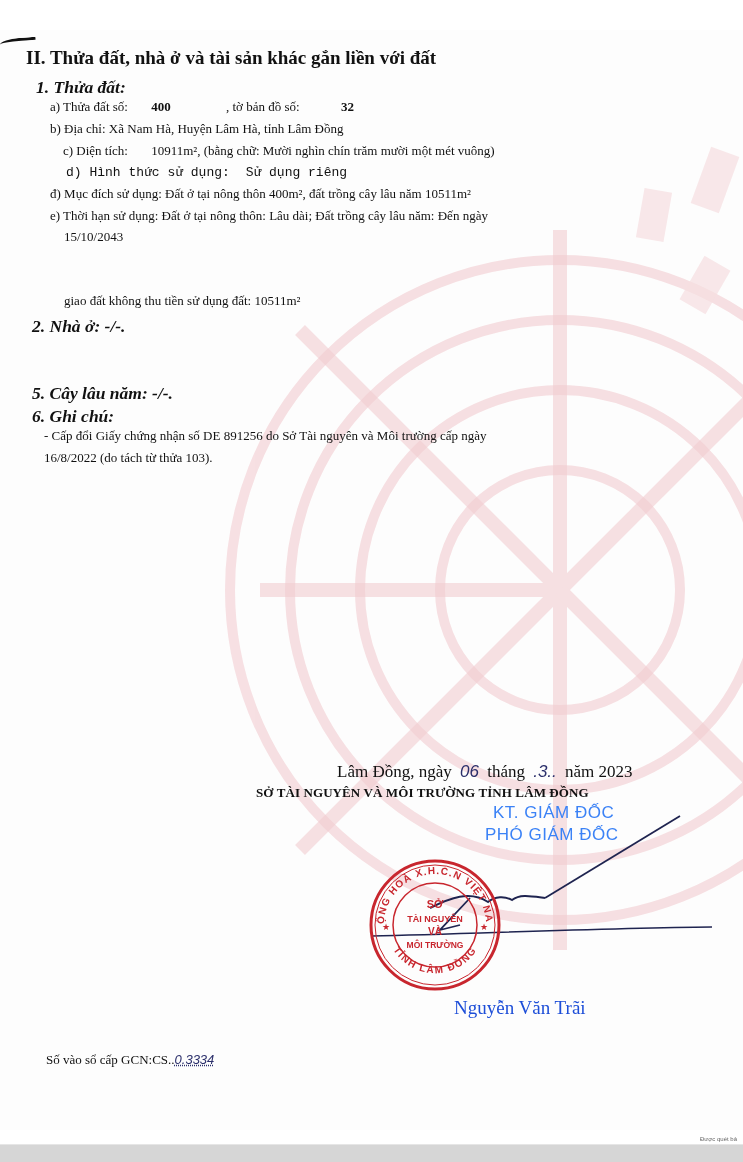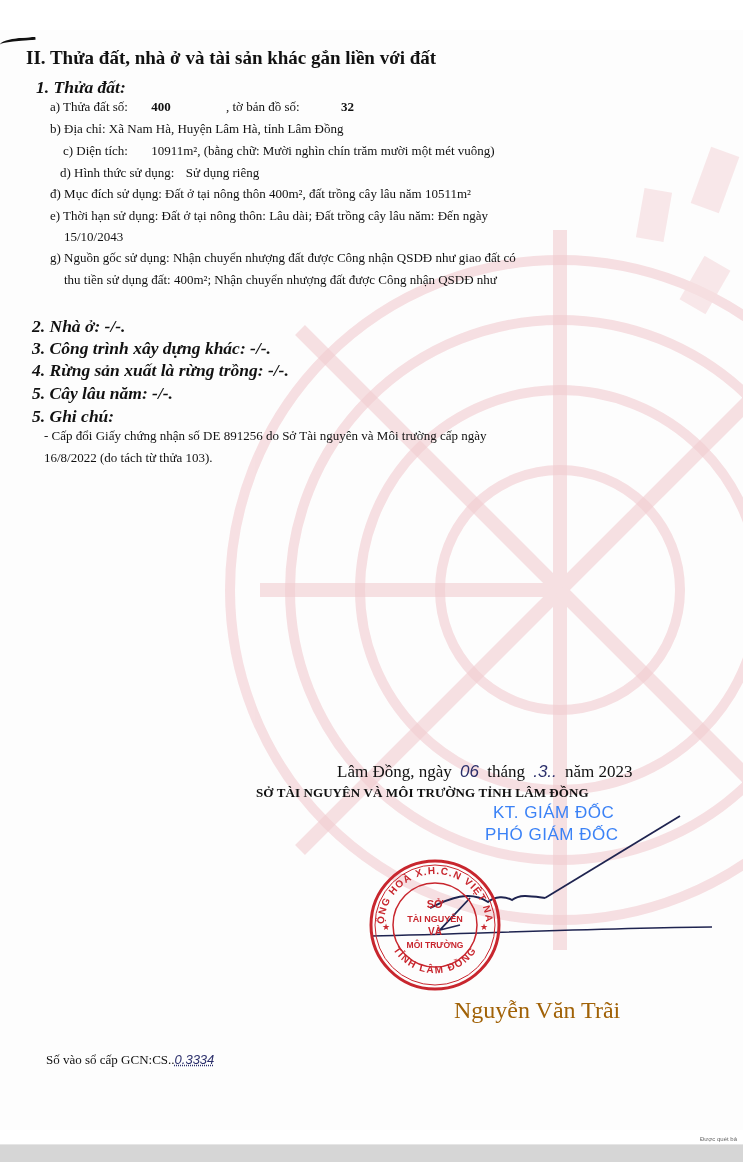--- a/index.html
+++ b/index.html
@@ -16,21 +16,21 @@
   .watermark { position: absolute; left: 0; top: 0; width: 743px; height: 1100px; pointer-events: none; }
   .corner-mark { position: absolute; left: 0; top: 8px; width: 36px; height: 6px; border-top: 3px solid #111; border-radius: 60% 0 0 0; transform: rotate(-4deg); }
   .t { position: absolute; white-space: nowrap; }
   .h1 { font-weight: bold; font-size: 19px; left: 26px; top: 17px; }
   .sub { font-weight: bold; font-style: italic; font-size: 17.5px; }
   .ln { font-size: 13px; }
   .bold { font-weight: bold; }
   .sign-place { font-size: 17px; }
   .org { font-weight: bold; font-size: 13px; letter-spacing: 0.1px; }
   .red-sans { font-family: "Liberation Sans", "DejaVu Sans", sans-serif; color: #3b82f6; font-size: 17px; letter-spacing: 0.5px; }
-  .signer { color: #a16207; font-size: 24px; }
+  .signer { color: #1d4ed8; font-size: 19px; }
   .stamp { position: absolute; left: 368px; top: 828px; width: 134px; height: 134px; }
   .sig { position: absolute; left: 0; top: 0; width: 743px; height: 1100px; pointer-events: none; }
   .tiny { font-family: "Liberation Sans", "DejaVu Sans", sans-serif; font-size: 6px; color: #666; }
   .bottom-bar { position: absolute; left: 0; top: 1144px; width: 743px; height: 18px; background: #d6d6d6; border-top: 1px solid #e6e6e6; }
   .hand { font-family: "Liberation Sans", "DejaVu Sans", sans-serif; font-style: italic; color: #2b2f6b; }
 </style>
 </head>
 <body>
 
 <div class="page">
@@ -71,39 +71,36 @@
     <span class="bold" style="margin-left:38px;">32</span>
   </div>
 
   <div class="t ln" style="left:50px; top:91px;">b) Địa chỉ:  Xã Nam Hà, Huyện Lâm Hà, tỉnh Lâm Đồng</div>
 
   <div class="t ln" style="left:50px; top:113px;margin-left:13px;">
     <span>c) Diện tích:</span>
     <span style="margin-left:20px;">10911m², (bằng chữ: Mười nghìn chín trăm mười một mét vuông)</span>
   </div>
 
-  <div class="t ln" style="left:60px; top:135px;">
+  <div class="t ln" style="left:66px; top:135px;font-family:Liberation Mono, monospace;">
     <span>d) Hình thức sử dụng:</span>
     <span style="margin-left:8px;">Sử dụng riêng</span>
   </div>
 
   <div class="t ln" style="left:50px; top:156px;">đ) Mục đích sử dụng:  Đất ở tại nông thôn 400m², đất trồng cây lâu năm 10511m²</div>
 
   <div class="t ln" style="left:50px; top:178px;">e) Thời hạn sử dụng:  Đất ở tại nông thôn: Lâu dài; Đất trồng cây lâu năm: Đến ngày</div>
   <div class="t ln" style="left:64px; top:199px;">15/10/2043</div>
 
-  <div class="t ln" style="left:50px; top:220px;">g) Nguồn gốc sử dụng: Nhận chuyển nhượng đất được Công nhận QSDĐ như giao đất có</div>
-  <div class="t ln" style="left:64px; top:242px;">thu tiền sử dụng đất: 400m²; Nhận chuyển nhượng đất được Công nhận QSDĐ như</div>
+  <div class="t ln" style="left:64px; top:263px;">giao đất không thu tiền sử dụng đất: 10511m²</div>
 
   <div class="t sub" style="left:32px; top:286px;">2. Nhà ở:  -/-.</div>
-  <div class="t sub" style="left:32px; top:308px;">3. Công trình xây dựng khác: -/-.</div>
-  <div class="t sub" style="left:32px; top:330px;">4. Rừng sản xuất là rừng trồng: -/-.</div>
   <div class="t sub" style="left:32px; top:353px;">5. Cây lâu năm:  -/-.</div>
 
-  <div class="t sub" style="left:32px; top:376px;">5. Ghi chú:</div>
+  <div class="t sub" style="left:32px; top:376px;">6. Ghi chú:</div>
   <div class="t ln" style="left:44px; top:398px;">- Cấp đổi Giấy chứng nhận số DE 891256 do Sở Tài nguyên và Môi trường cấp ngày</div>
   <div class="t ln" style="left:44px; top:420px;">16/8/2022 (do tách từ thửa 103).</div>
 
   <div class="t sign-place" style="left:337px; top:732px;">
     <span>Lâm Đồng, ngày</span>
     <span class="hand" style="margin-left:4px;">06</span>
     <span style="margin-left:4px;">tháng</span>
     <span class="hand" style="margin-left:4px;">.3..</span>
     <span style="margin-left:4px;">năm 2023</span>
   </div>

